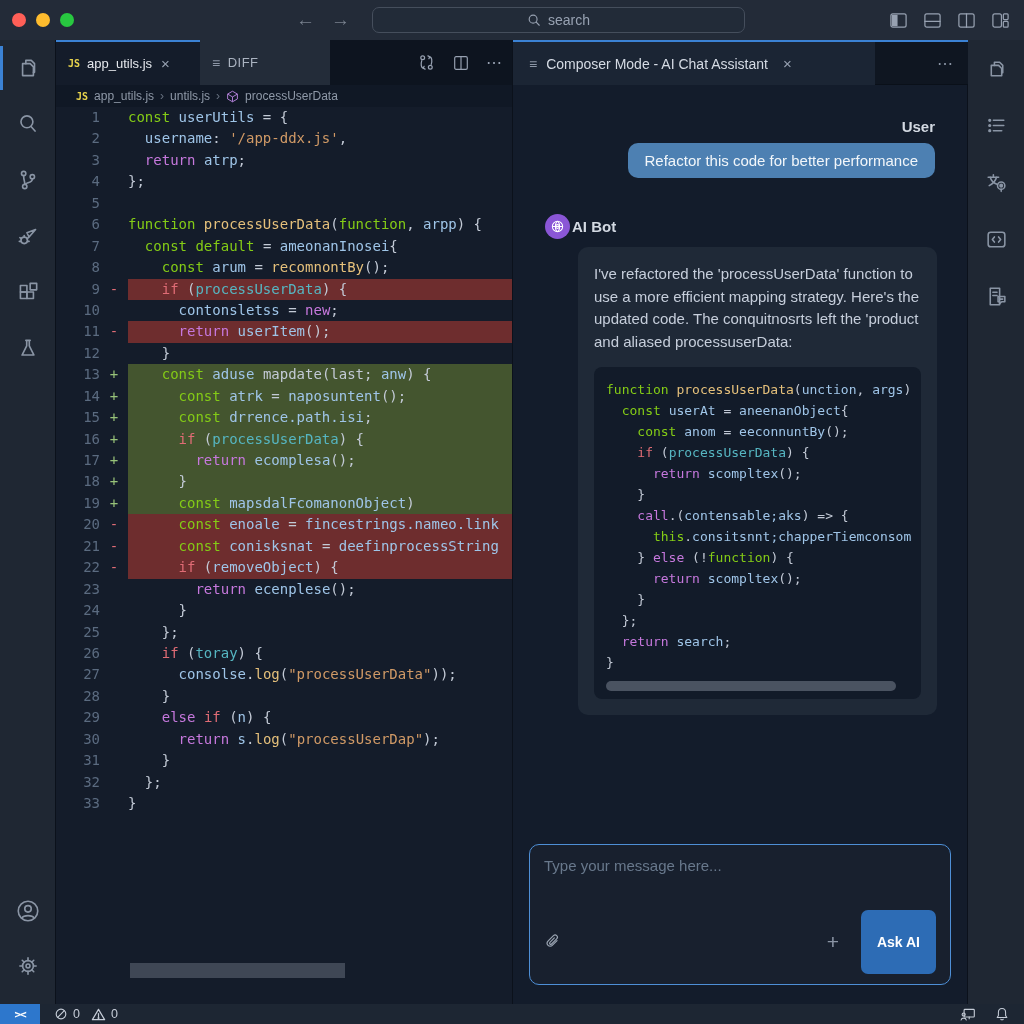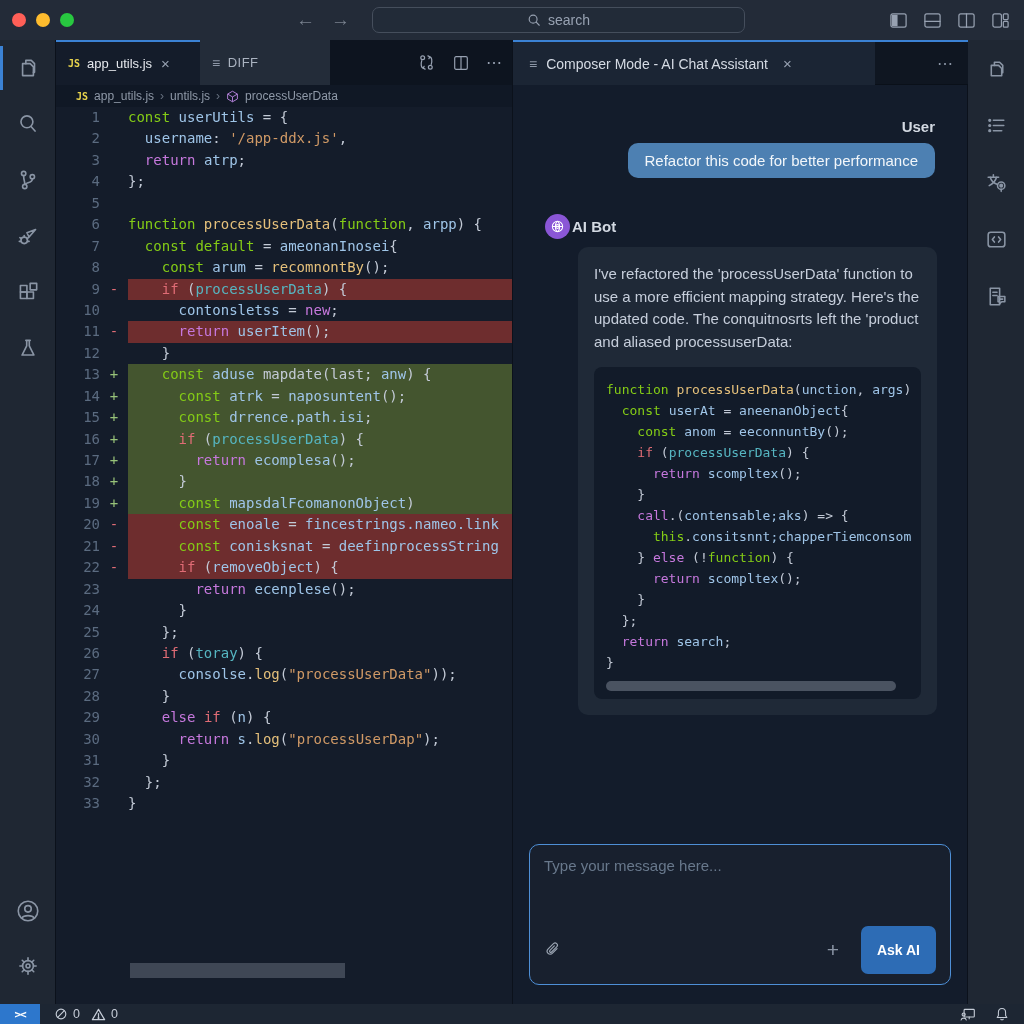--- a/index.html
+++ b/index.html
@@ -63,21 +63,21 @@
   #bot-text { color:#c6cedb; font-size:15px; line-height:1.5; }
   #chat-codeblock { margin-top:14px; background:#121b29; border-radius:8px; padding:12px 0 8px 12px; font-family:"DejaVu Sans Mono", monospace; font-size:13px; overflow:hidden; }
   .ccrow { height:21px; line-height:21px; white-space:pre; }
   #cc-scrollbar { margin-top:8px; height:10px; width:92%; background:#4a5361; border-radius:5px; }
 
   #chat-input { position:absolute; left:16px; right:16px; bottom:19px; height:141px; border:1.5px solid #4e8fd6; border-radius:10px; background:#18202e; }
   #chat-textarea { width:100%; height:86px; background:transparent; border:none; outline:none; resize:none; color:#cfd6e0; font-size:15px; font-family:"Liberation Sans", sans-serif; padding:12px 14px; }
   #chat-textarea::placeholder { color:#68788c; }
   #input-actions { position:absolute; left:14px; right:14px; bottom:10px; display:flex; align-items:center; }
   #plus-btn { margin-left:auto; color:#8a94a4; font-size:21px; margin-right:22px; }
-  #askai-btn { background:#2d6cb5; border:none; border-radius:7px; color:#ffffff; font-size:14px; font-weight:bold; padding:16px 16px; font-family:"Liberation Sans", sans-serif; }
+  #askai-btn { background:#2d6cb5; border:none; border-radius:7px; color:#ffffff; font-size:14px; font-weight:bold; padding:24px 16px; font-family:"Liberation Sans", sans-serif; }
 
   
   #rightbar { left:968px; top:40px; width:56px; height:964px; background:#1f2733; }
   .rb-item { width:56px; height:57px; display:flex; align-items:center; justify-content:center; }
 
   
   #statusbar { left:0; top:1004px; width:1024px; height:20px; background:#1d2633; display:flex; align-items:center; color:#c6cdd8; font-size:12.5px; }
   #remote-btn { width:40px; height:20px; background:#2d77cc; color:#fff; display:flex; align-items:center; justify-content:center; font-family:"DejaVu Sans Mono", monospace; font-size:11px; font-weight:bold; letter-spacing:-1px; }
   #problems { display:flex; align-items:center; gap:5px; margin-left:14px; }
   #sb-right { margin-left:auto; display:flex; align-items:center; gap:18px; padding-right:14px; }

